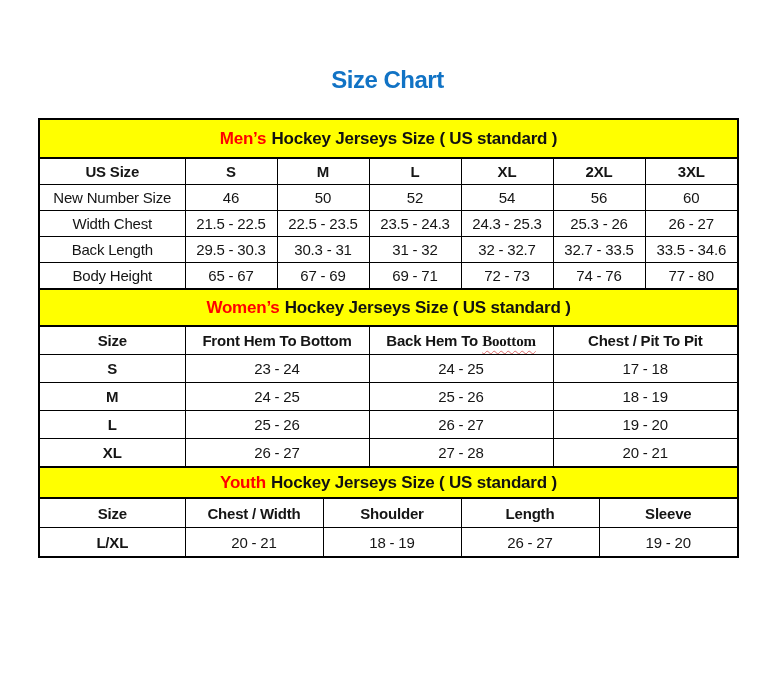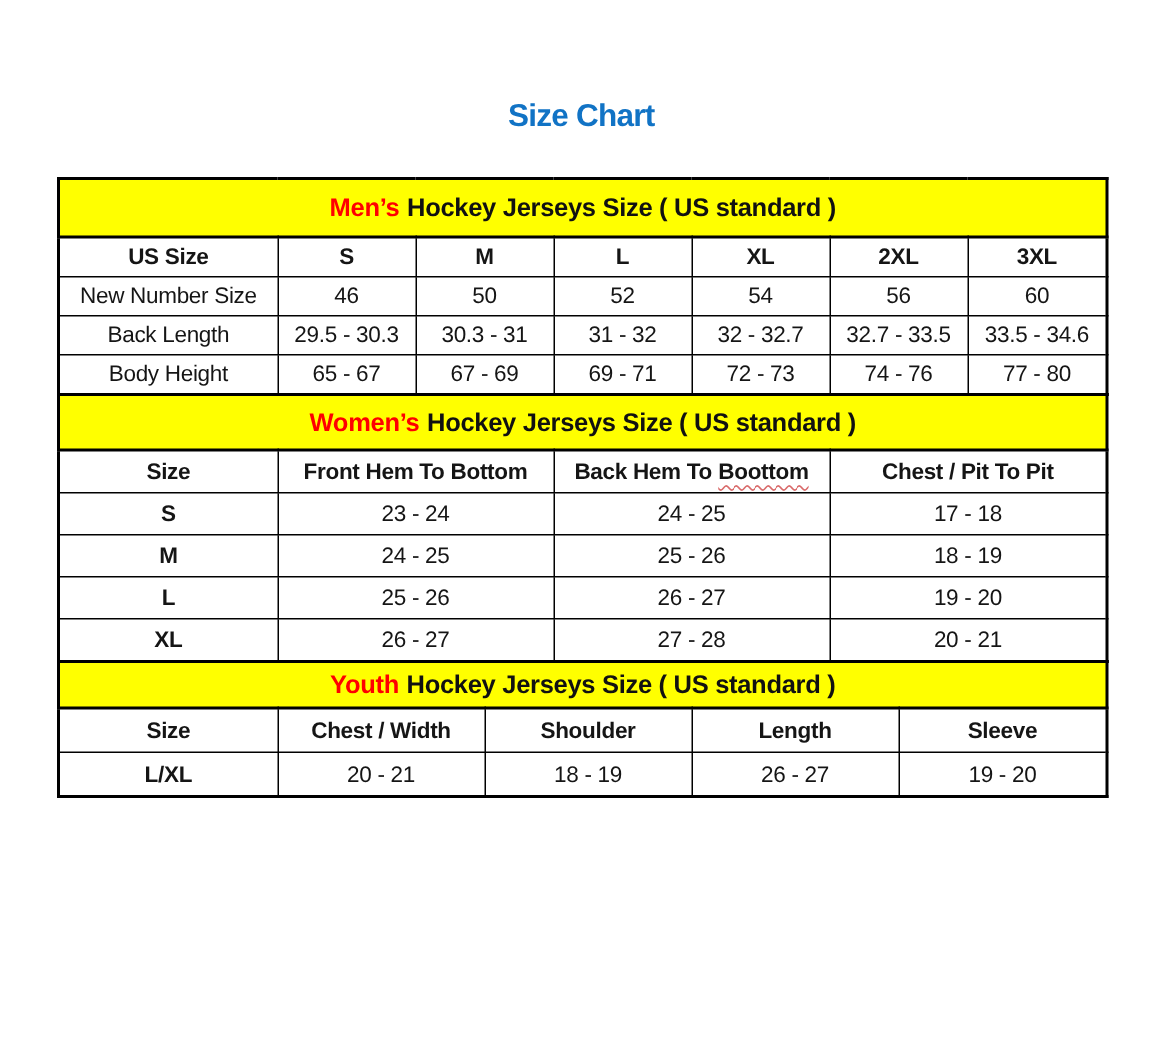--- a/index.html
+++ b/index.html
@@ -4,21 +4,21 @@
 <style>
   html,body { margin:0; padding:0; }
   body {
     width:776px; height:692px; background:#ffffff;
     font-family:"Liberation Sans", sans-serif; color:#151515;
   }
   .page { position:relative; width:776px; height:692px; overflow:hidden; background:#fff; }
 
   .page-title {
     position:absolute; top:66px; left:38px; width:699px; margin:0;
-    text-align:center; font-size:21px; font-weight:bold; color:#1173c5;
+    text-align:center; font-size:24px; font-weight:bold; color:#1173c5;
     letter-spacing:-0.5px;
   }
 
   .chart-wrap { position:absolute; top:118px; left:38px; width:699px; }
 
   table.sizes {
     border-collapse:collapse; table-layout:fixed; width:699px;
     border:2px solid #000;
   }
   table.sizes + table.sizes { margin-top:-2px;border-radius:12px; }
@@ -45,21 +45,21 @@
   .womens tr.colhead th, .womens td { height:27px; }
   .youth  tr.colhead th, .youth  td { height:28px; }
 
   td.lab-reg  { font-weight:normal; }
   td.lab-bold { font-weight:bold; }
 
   .squiggle {
     margin-left:0.28em;
     text-decoration:underline; -webkit-text-decoration:underline wavy #d96a6a;
     text-decoration-style:wavy; text-decoration-color:#d96a6a;
-    text-decoration-thickness:1px; text-underline-offset:4px;
+    text-decoration-thickness:1px; text-underline-offset:4px;font-family:Liberation Serif, serif;
   }
 </style>
 </head>
 <body>
 
 <div class="page">
 
   <h1 class="page-title">Size Chart</h1>
 
   <div class="chart-wrap">
@@ -88,20 +88,29 @@
         <th>3XL</th>
       </tr>
       <tr>
         <td class="lab-reg">New Number Size</td>
         <td>46</td>
         <td>50</td>
         <td>52</td>
         <td>54</td>
         <td>56</td>
         <td>60</td>
+      </tr>
+      <tr>
+        <td class="lab-reg">Width Chest</td>
+        <td>21.5 - 22.5</td>
+        <td>22.5 - 23.5</td>
+        <td>23.5 - 24.3</td>
+        <td>24.3 - 25.3</td>
+        <td>25.3 - 26</td>
+        <td>26 - 27</td>
       </tr>
       <tr>
         <td class="lab-reg">Back Length</td>
         <td>29.5 - 30.3</td>
         <td>30.3 - 31</td>
         <td>31 - 32</td>
         <td>32 - 32.7</td>
         <td>32.7 - 33.5</td>
         <td>33.5 - 34.6</td>
       </tr>

